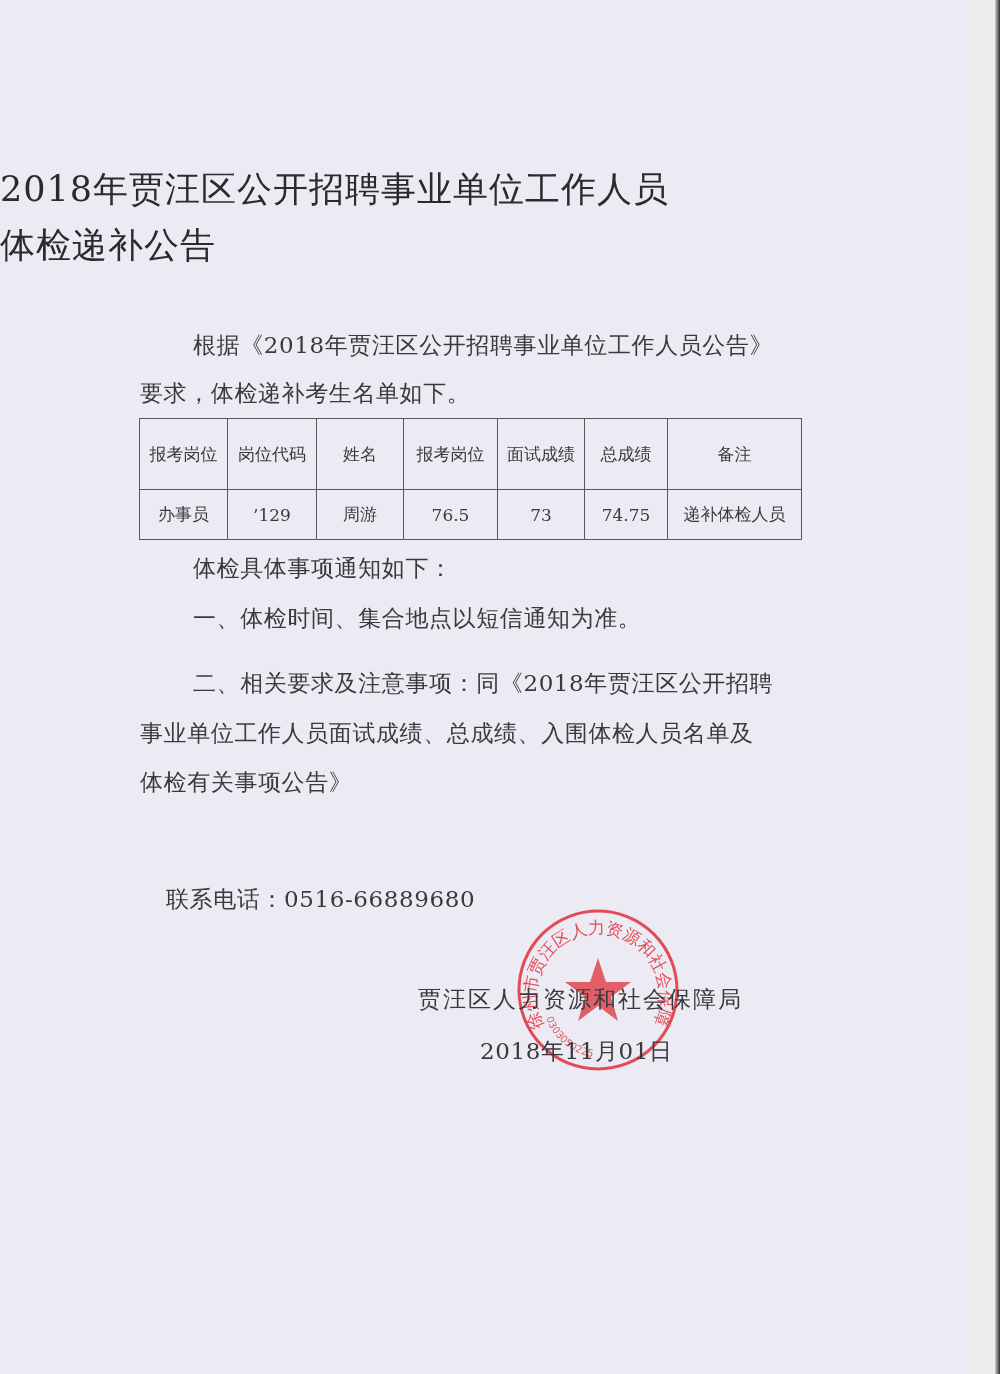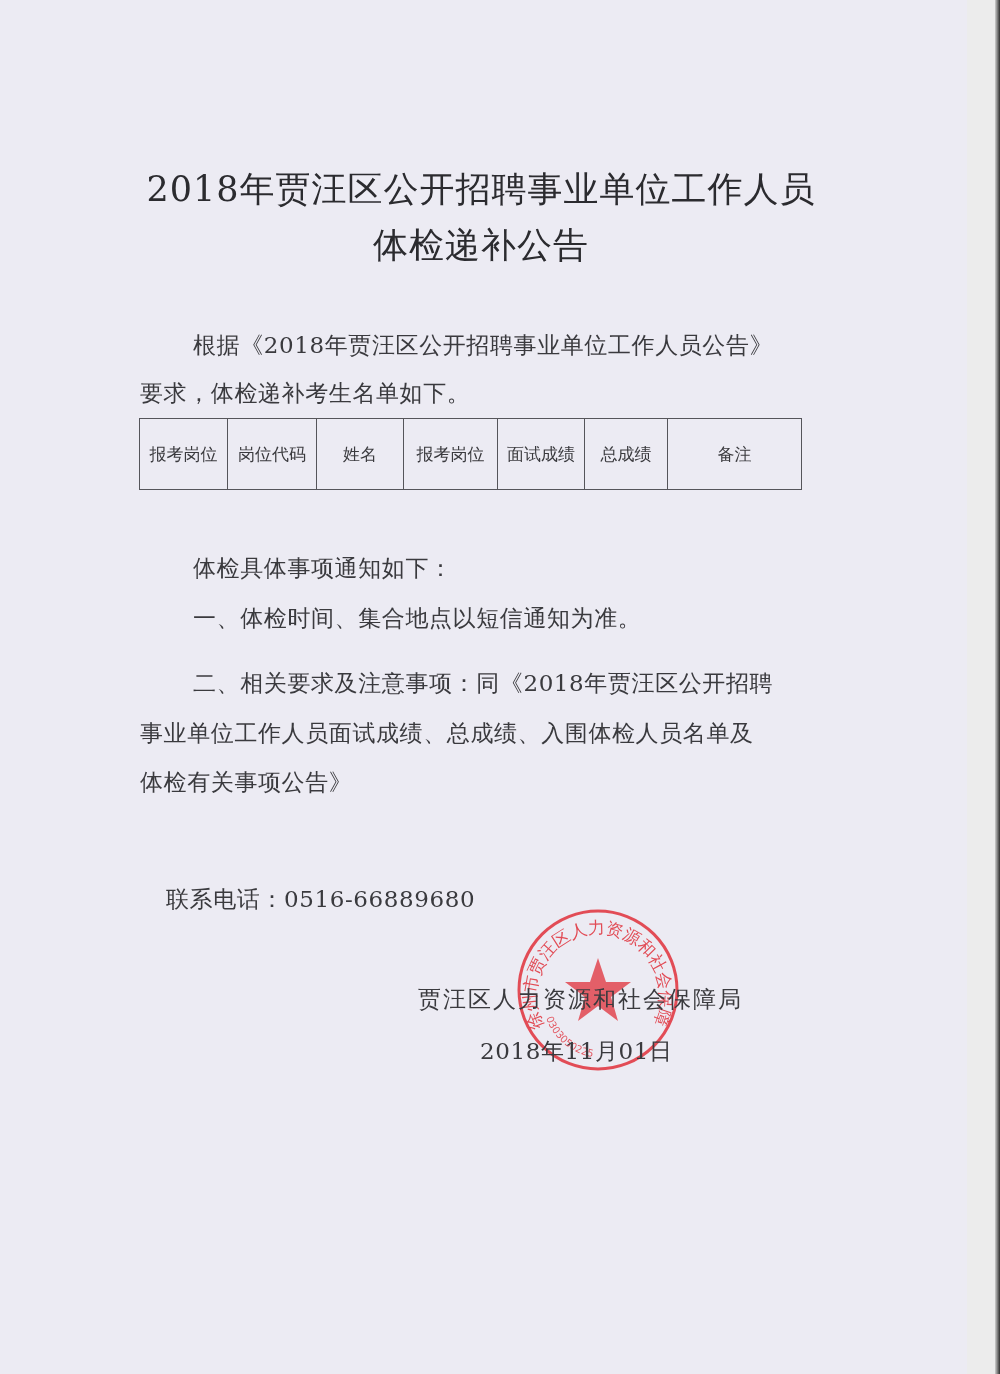--- a/index.html
+++ b/index.html
@@ -13,21 +13,21 @@
     position: absolute; left: 967px; top: 0; width: 33px; height: 1374px;
     background: #ececec;
   }
   .right-edge {
     position: absolute; left: 995px; top: 0; width: 5px; height: 1374px;
     background: linear-gradient(to right, #cfcfcf, #2d2d2d);
   }
   .abs { position: absolute; white-space: nowrap; }
   .title {
     font-size: 35px; letter-spacing: 1px; color: #2b2b2f;
-    left: 0; width: 962px; text-align: center;
+    left: 0; width: 962px; 
   }
   .body-text { font-size: 23px; letter-spacing: 0.6px; color: #3a3a3e; text-align: right; }
   table.scores {
     position: absolute; left: 139px; top: 418px; border-collapse: collapse;
     font-size: 17px; color: #3a3a3e;
   }
   table.scores td {
     border: 1.5px solid #55555a; text-align: center; padding: 0;
   }
   table.scores tr.head td { height: 70px; }
@@ -52,20 +52,29 @@
   <tbody>
       <tr class="head">
     <td style="width:87px;">报考岗位</td>
     <td style="width:88px;">岗位代码</td>
     <td style="width:86px;">姓名</td>
     <td style="width:93px;">报考岗位</td>
     <td style="width:86px;">面试成绩</td>
     <td style="width:82px;">总成绩</td>
     <td style="width:133px;">备注</td>
   </tr>
+  <tr class="row">
+    <td>办事员</td>
+    <td>’129</td>
+    <td>周游</td>
+    <td>76.5</td>
+    <td>73</td>
+    <td>74.75</td>
+    <td>递补体检人员</td>
+  </tr>
 </tbody>
   </table>
 
 <div class="abs body-text" style="left:193px; top:553px;">体检具体事项通知如下：</div>
 <div class="abs body-text" style="left:193px; top:603px;">一、体检时间、集合地点以短信通知为准。</div>
 <div class="abs body-text" style="left:193px; top:668px;">二、相关要求及注意事项：同《2018年贾汪区公开招聘</div>
 <div class="abs body-text" style="left:140px; top:718px;">事业单位工作人员面试成绩、总成绩、入围体检人员名单及</div>
 <div class="abs body-text" style="left:140px; top:767px;">体检有关事项公告》</div>
 
 <div class="abs body-text" style="left:166px; top:884px;">

